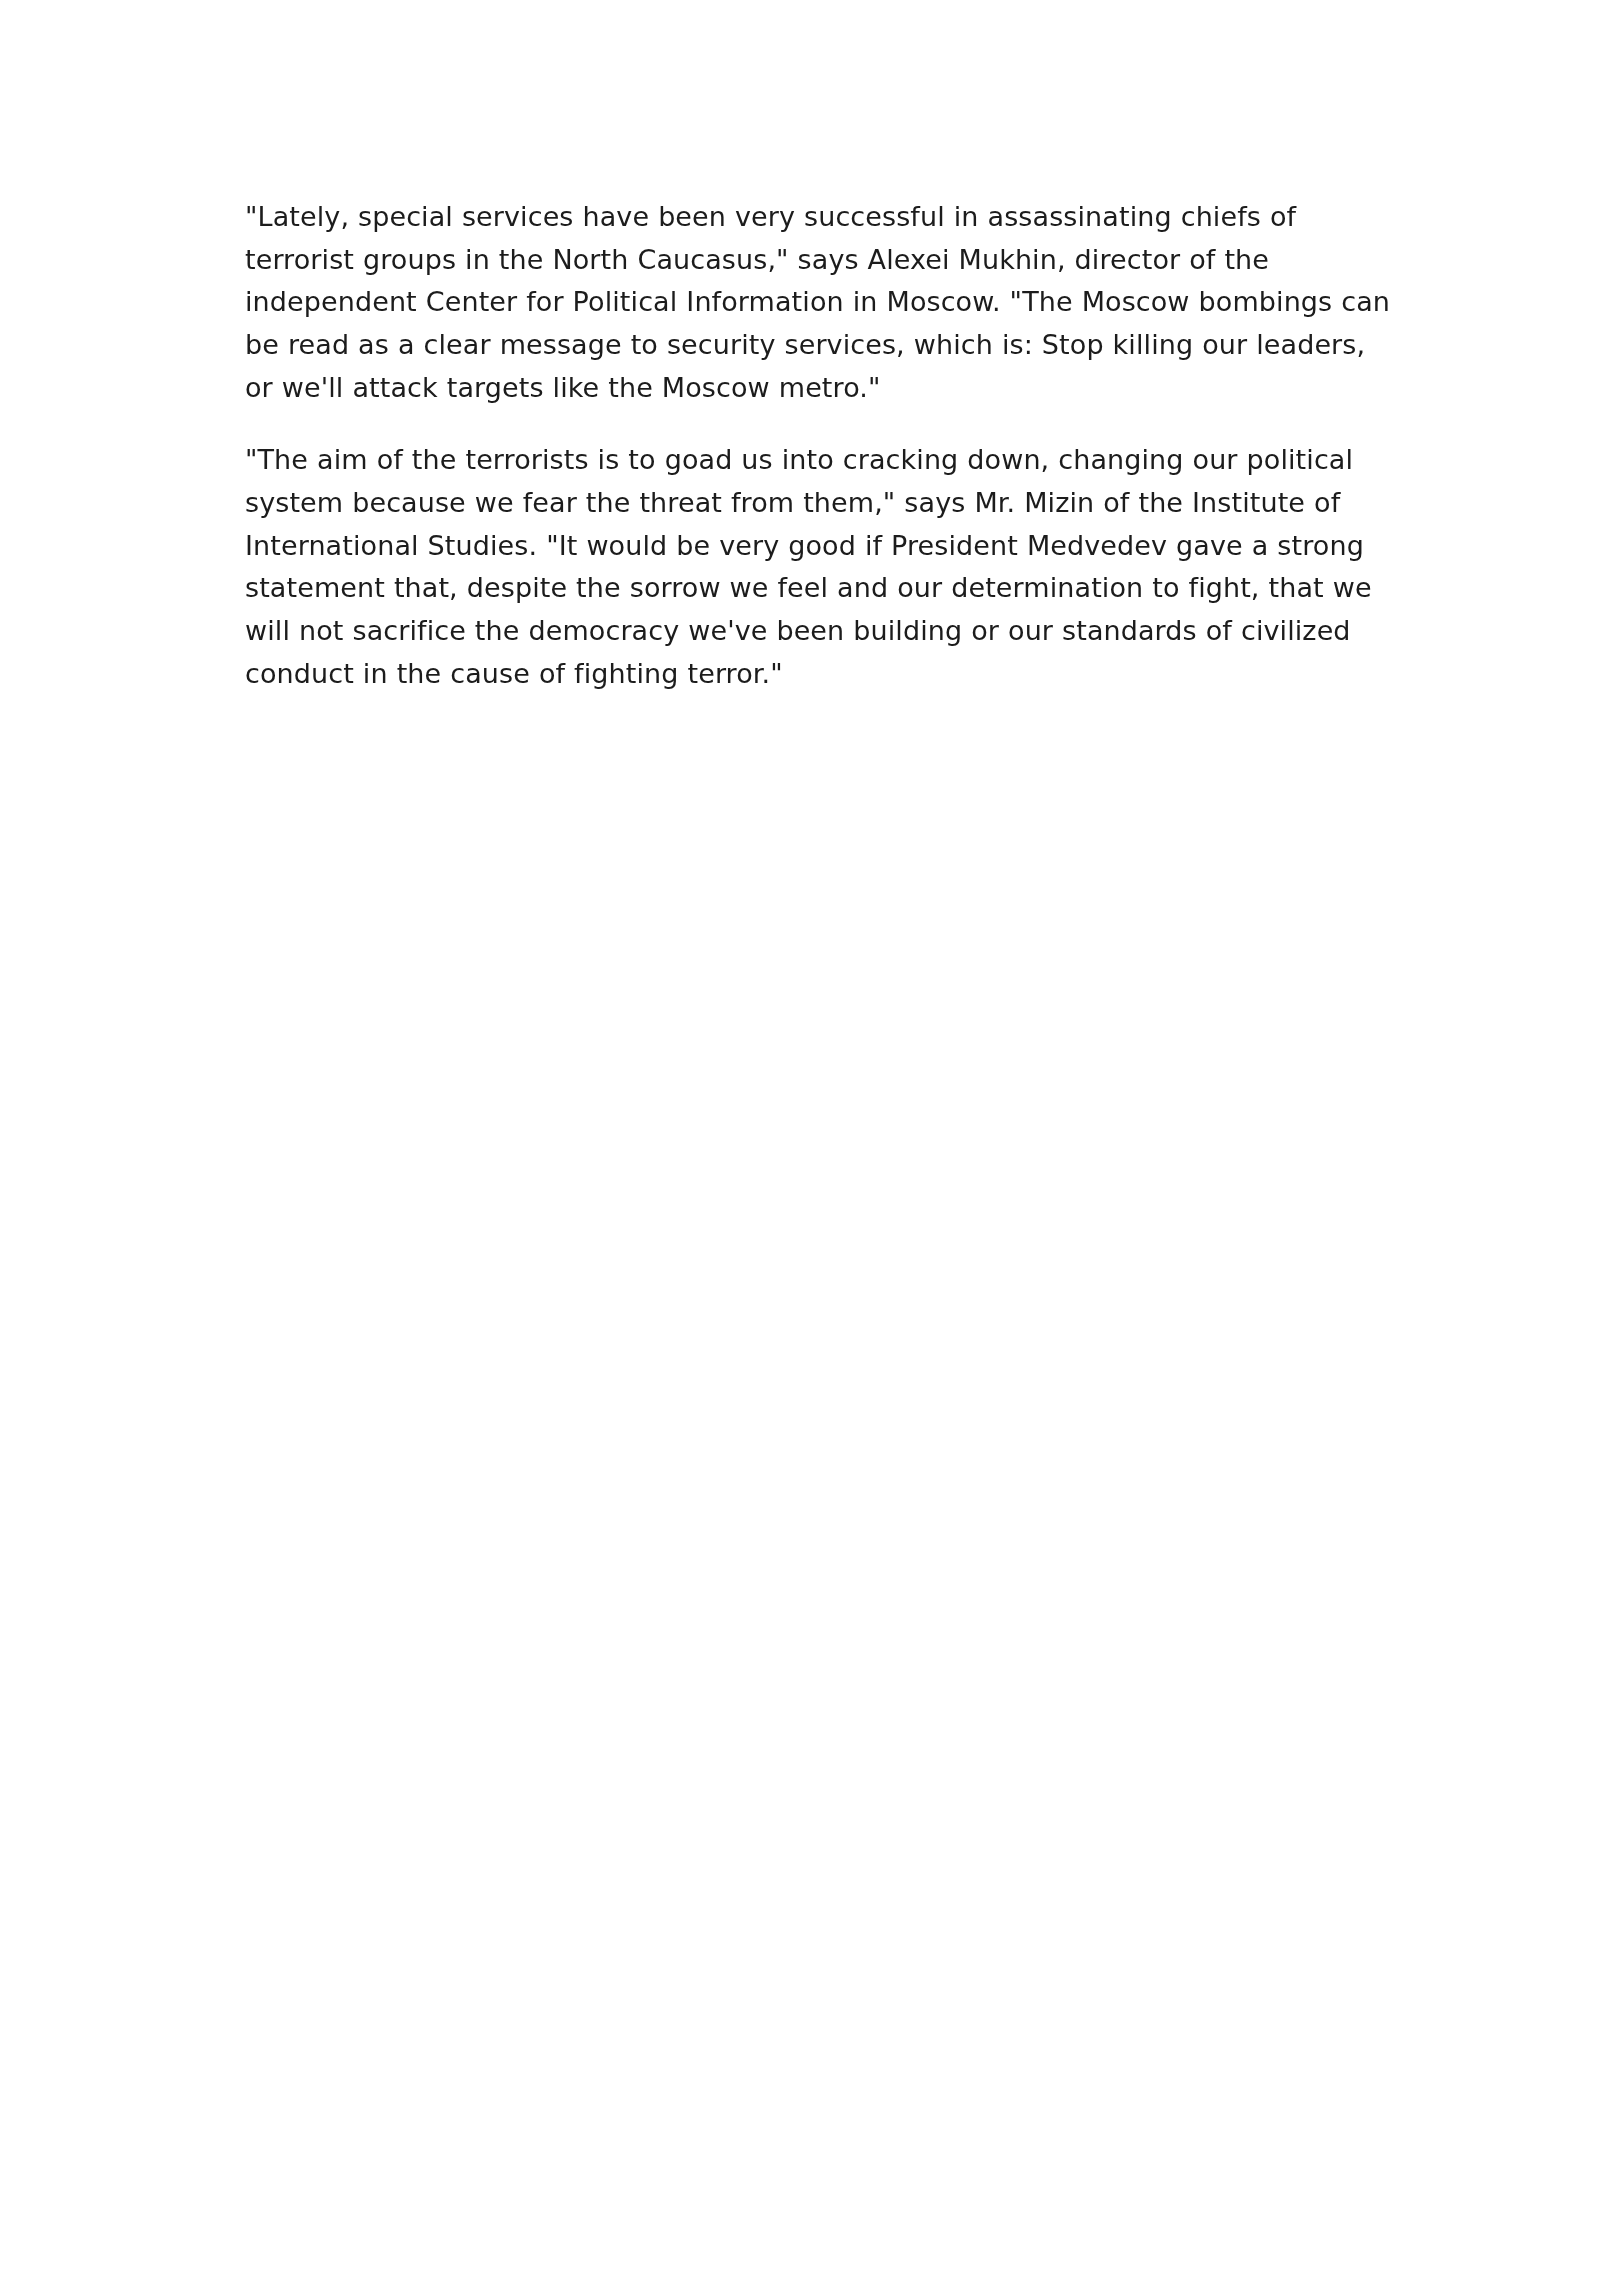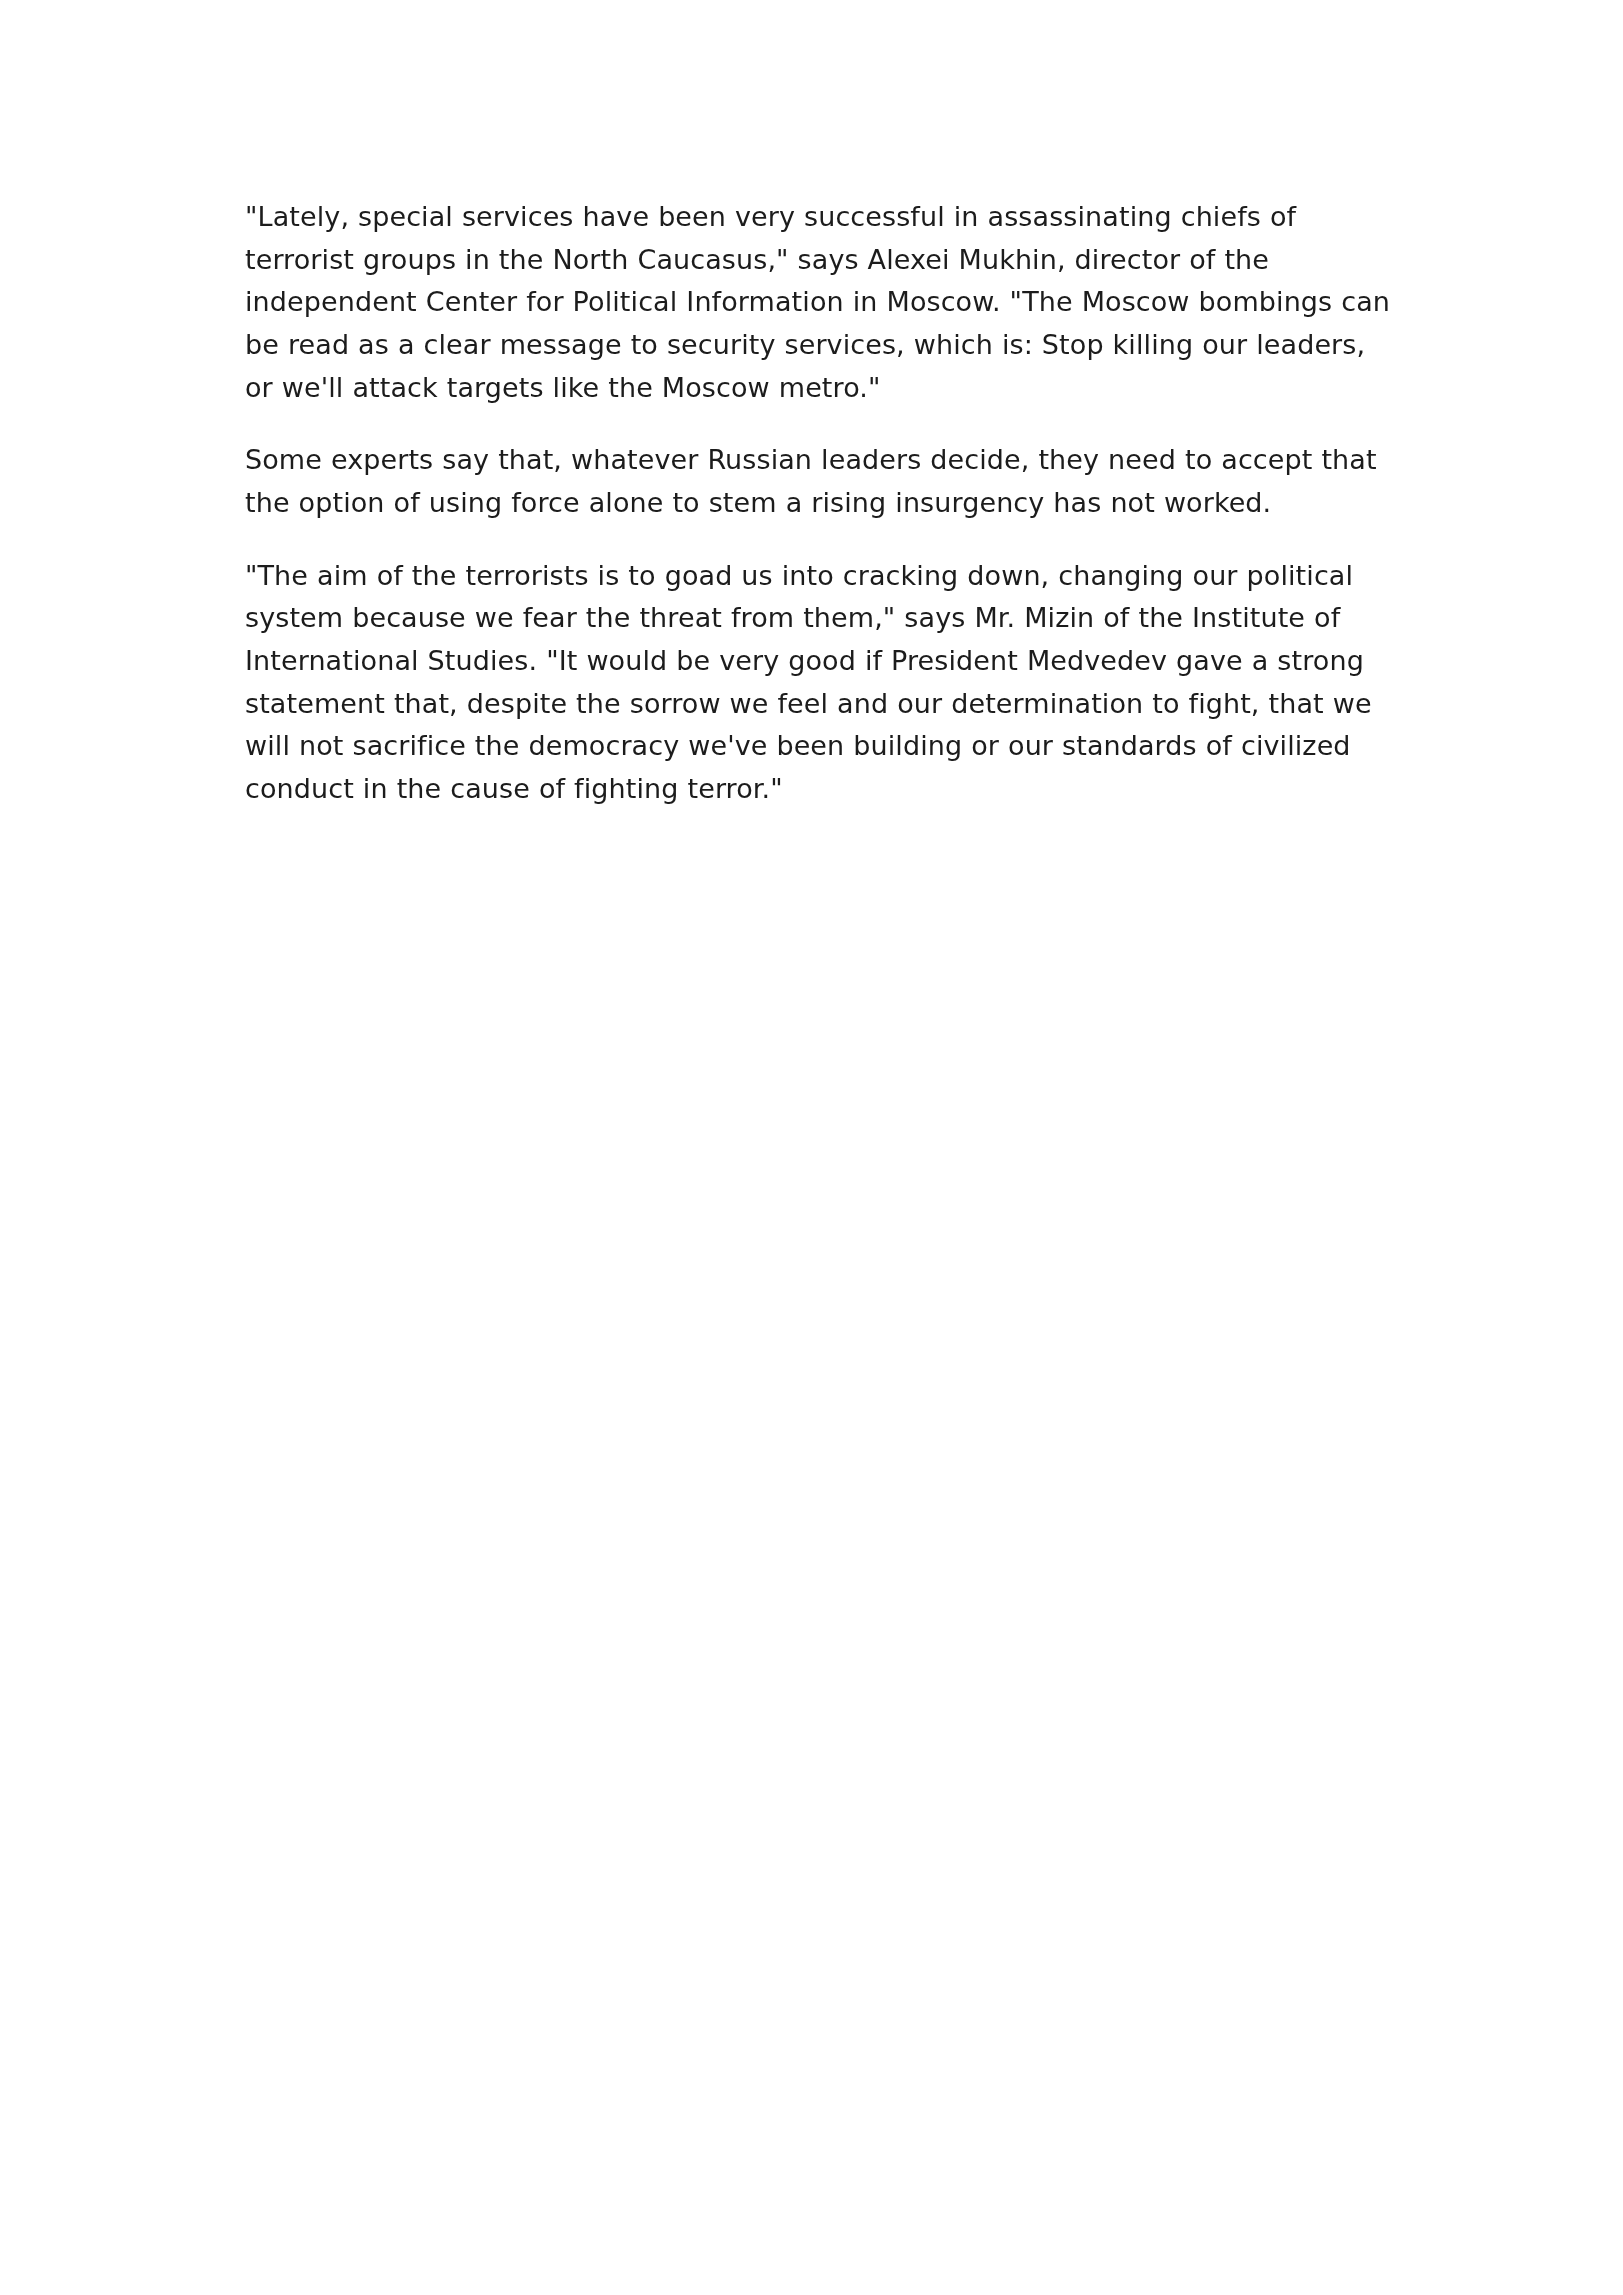--- a/index.html
+++ b/index.html
@@ -36,17 +36,16 @@
   .para:last-child {
     margin-bottom: 0;
   }
 </style>
 </head>
 <body>
 
 <div class="page">
   <div class="doc-body">
     <p class="para">"Lately, special services have been very successful in assassinating chiefs of terrorist groups in the North Caucasus," says Alexei Mukhin, director of the independent Center for Political Information in Moscow. "The Moscow bombings can be read as a clear message to security services, which is: Stop killing our leaders, or we'll attack targets like the Moscow metro."</p>
-    <p class="para">Some experts say that, whatever Russian leaders decide, they need to accept that the option of using force alone to stem a rising insurgency has not worked.</p>
     <p class="para">"The aim of the terrorists is to goad us into cracking down, changing our political system because we fear the threat from them," says Mr. Mizin of the Institute of International Studies. "It would be very good if President Medvedev gave a strong statement that, despite the sorrow we feel and our determination to fight, that we will not sacrifice the democracy we've been building or our standards of civilized conduct in the cause of fighting terror."</p>
   </div>
 </div>
 
 
 </body></html>

